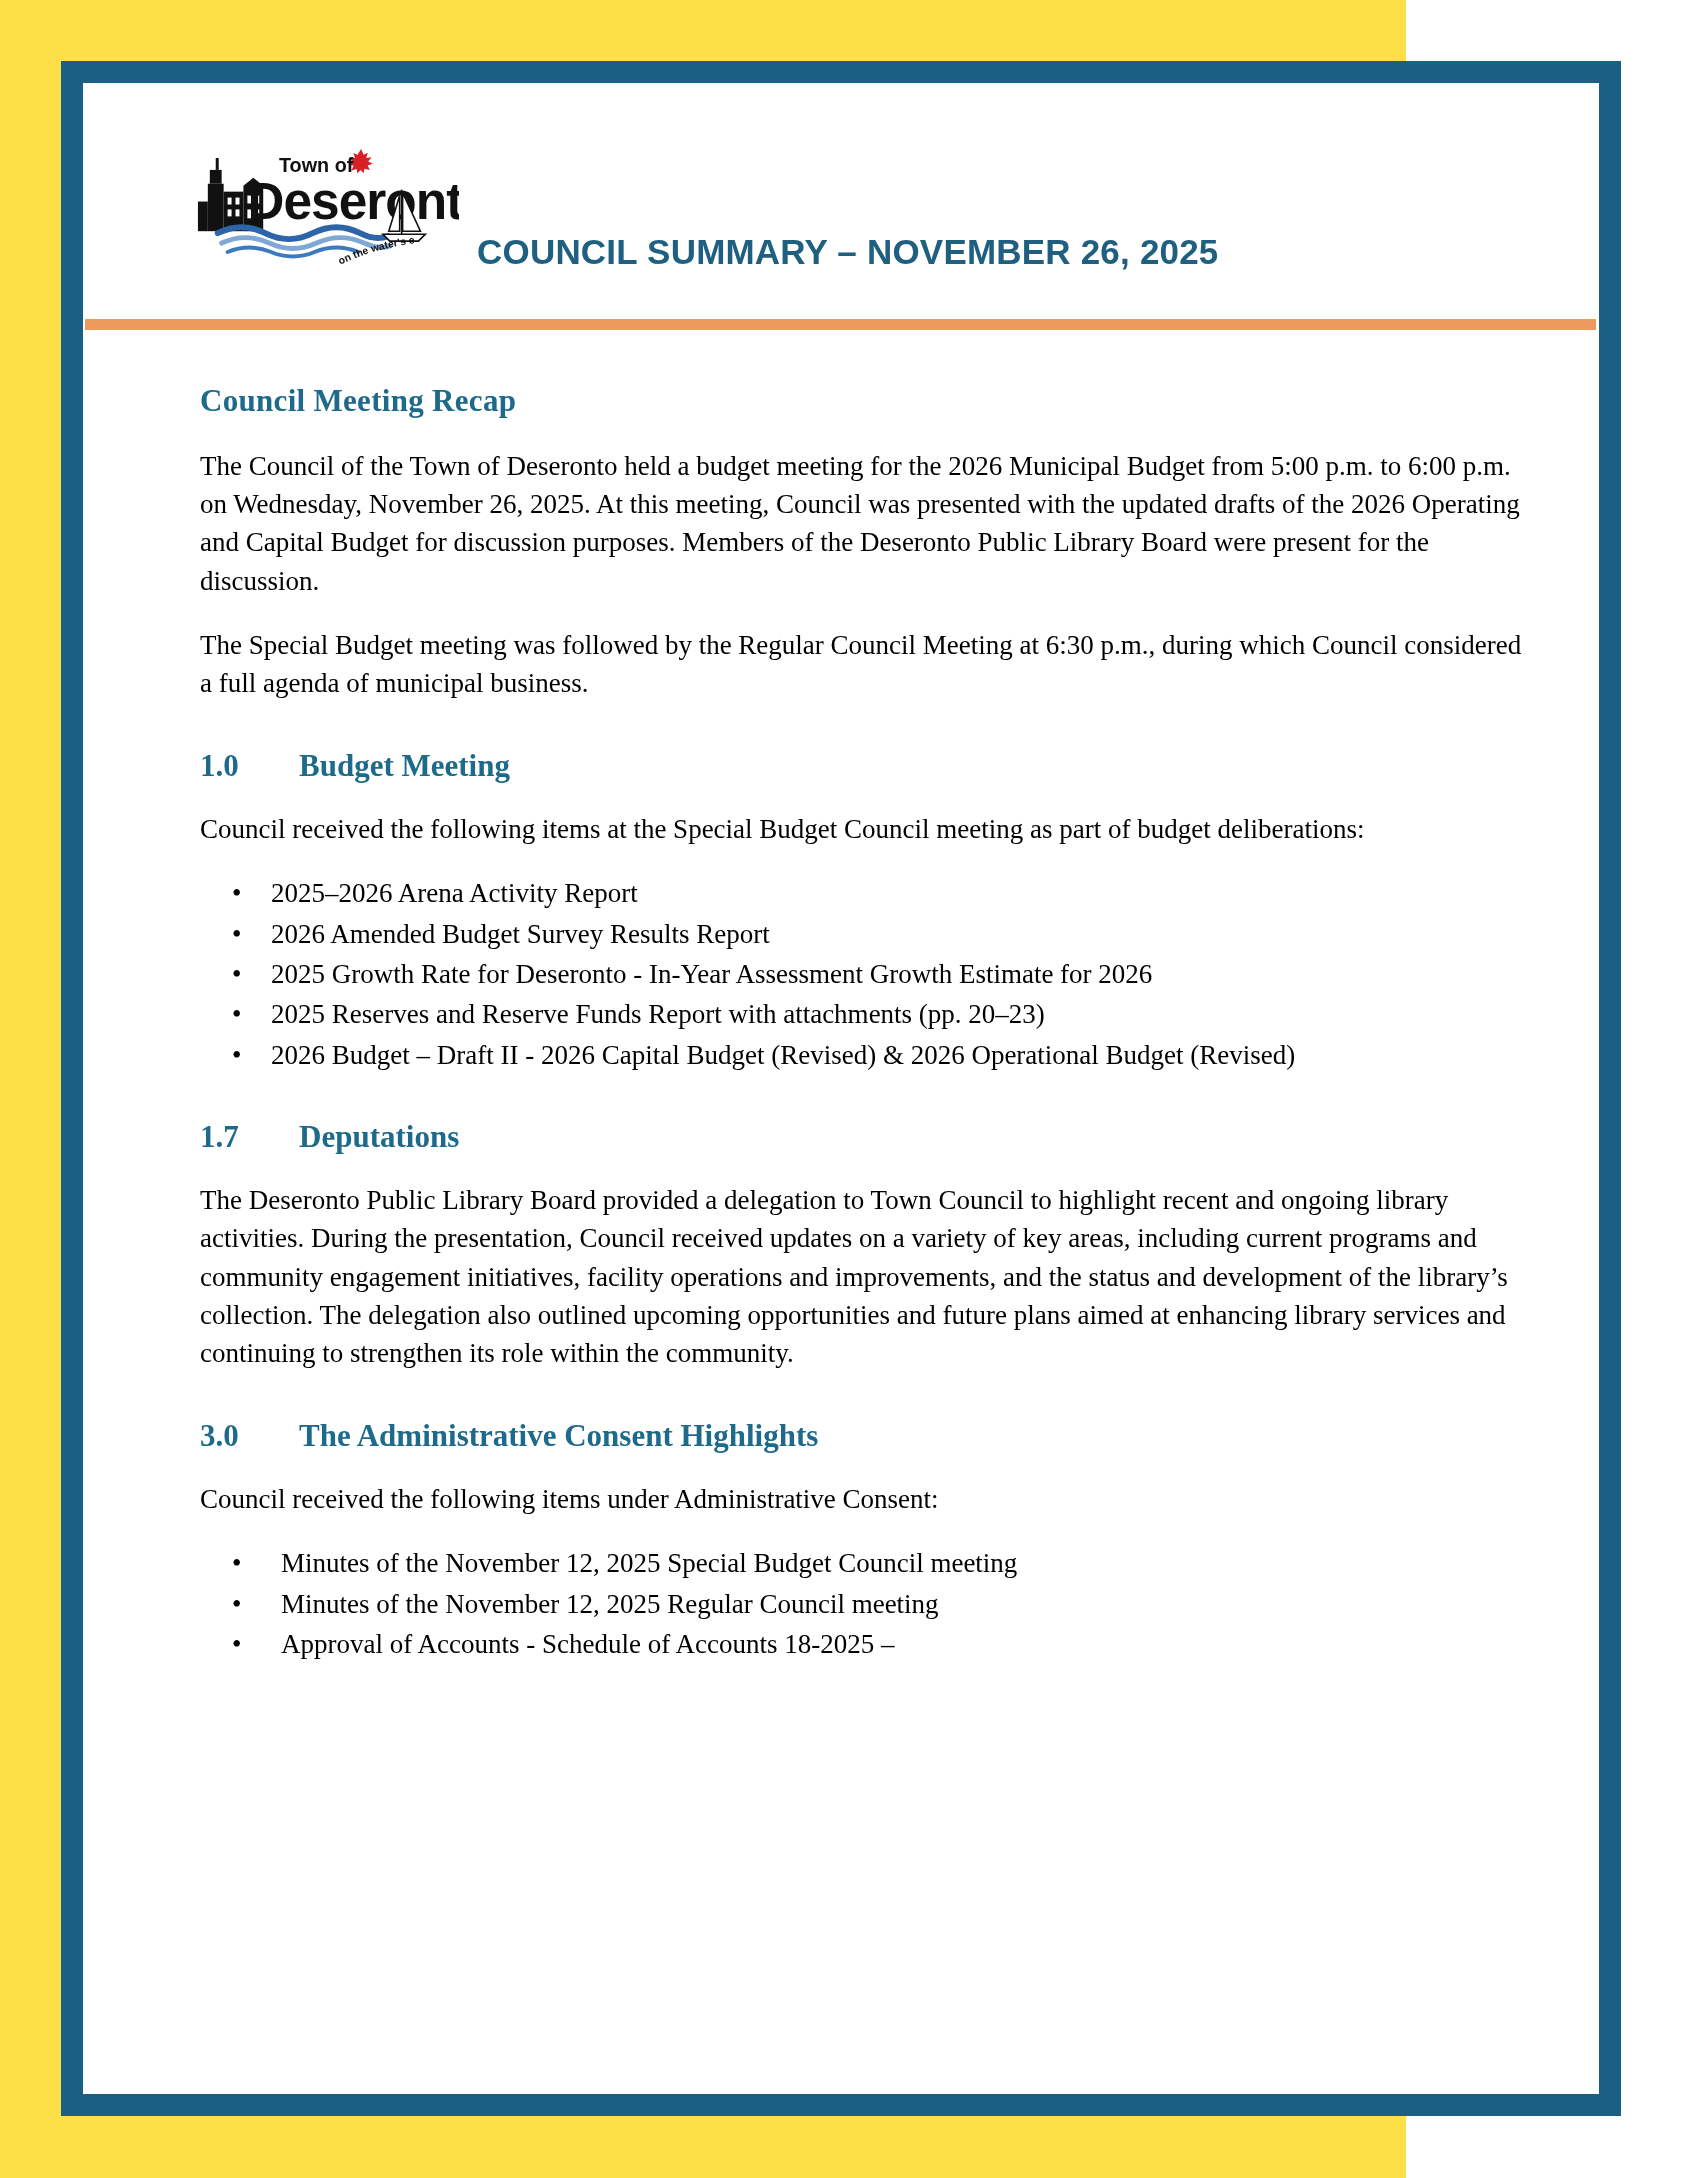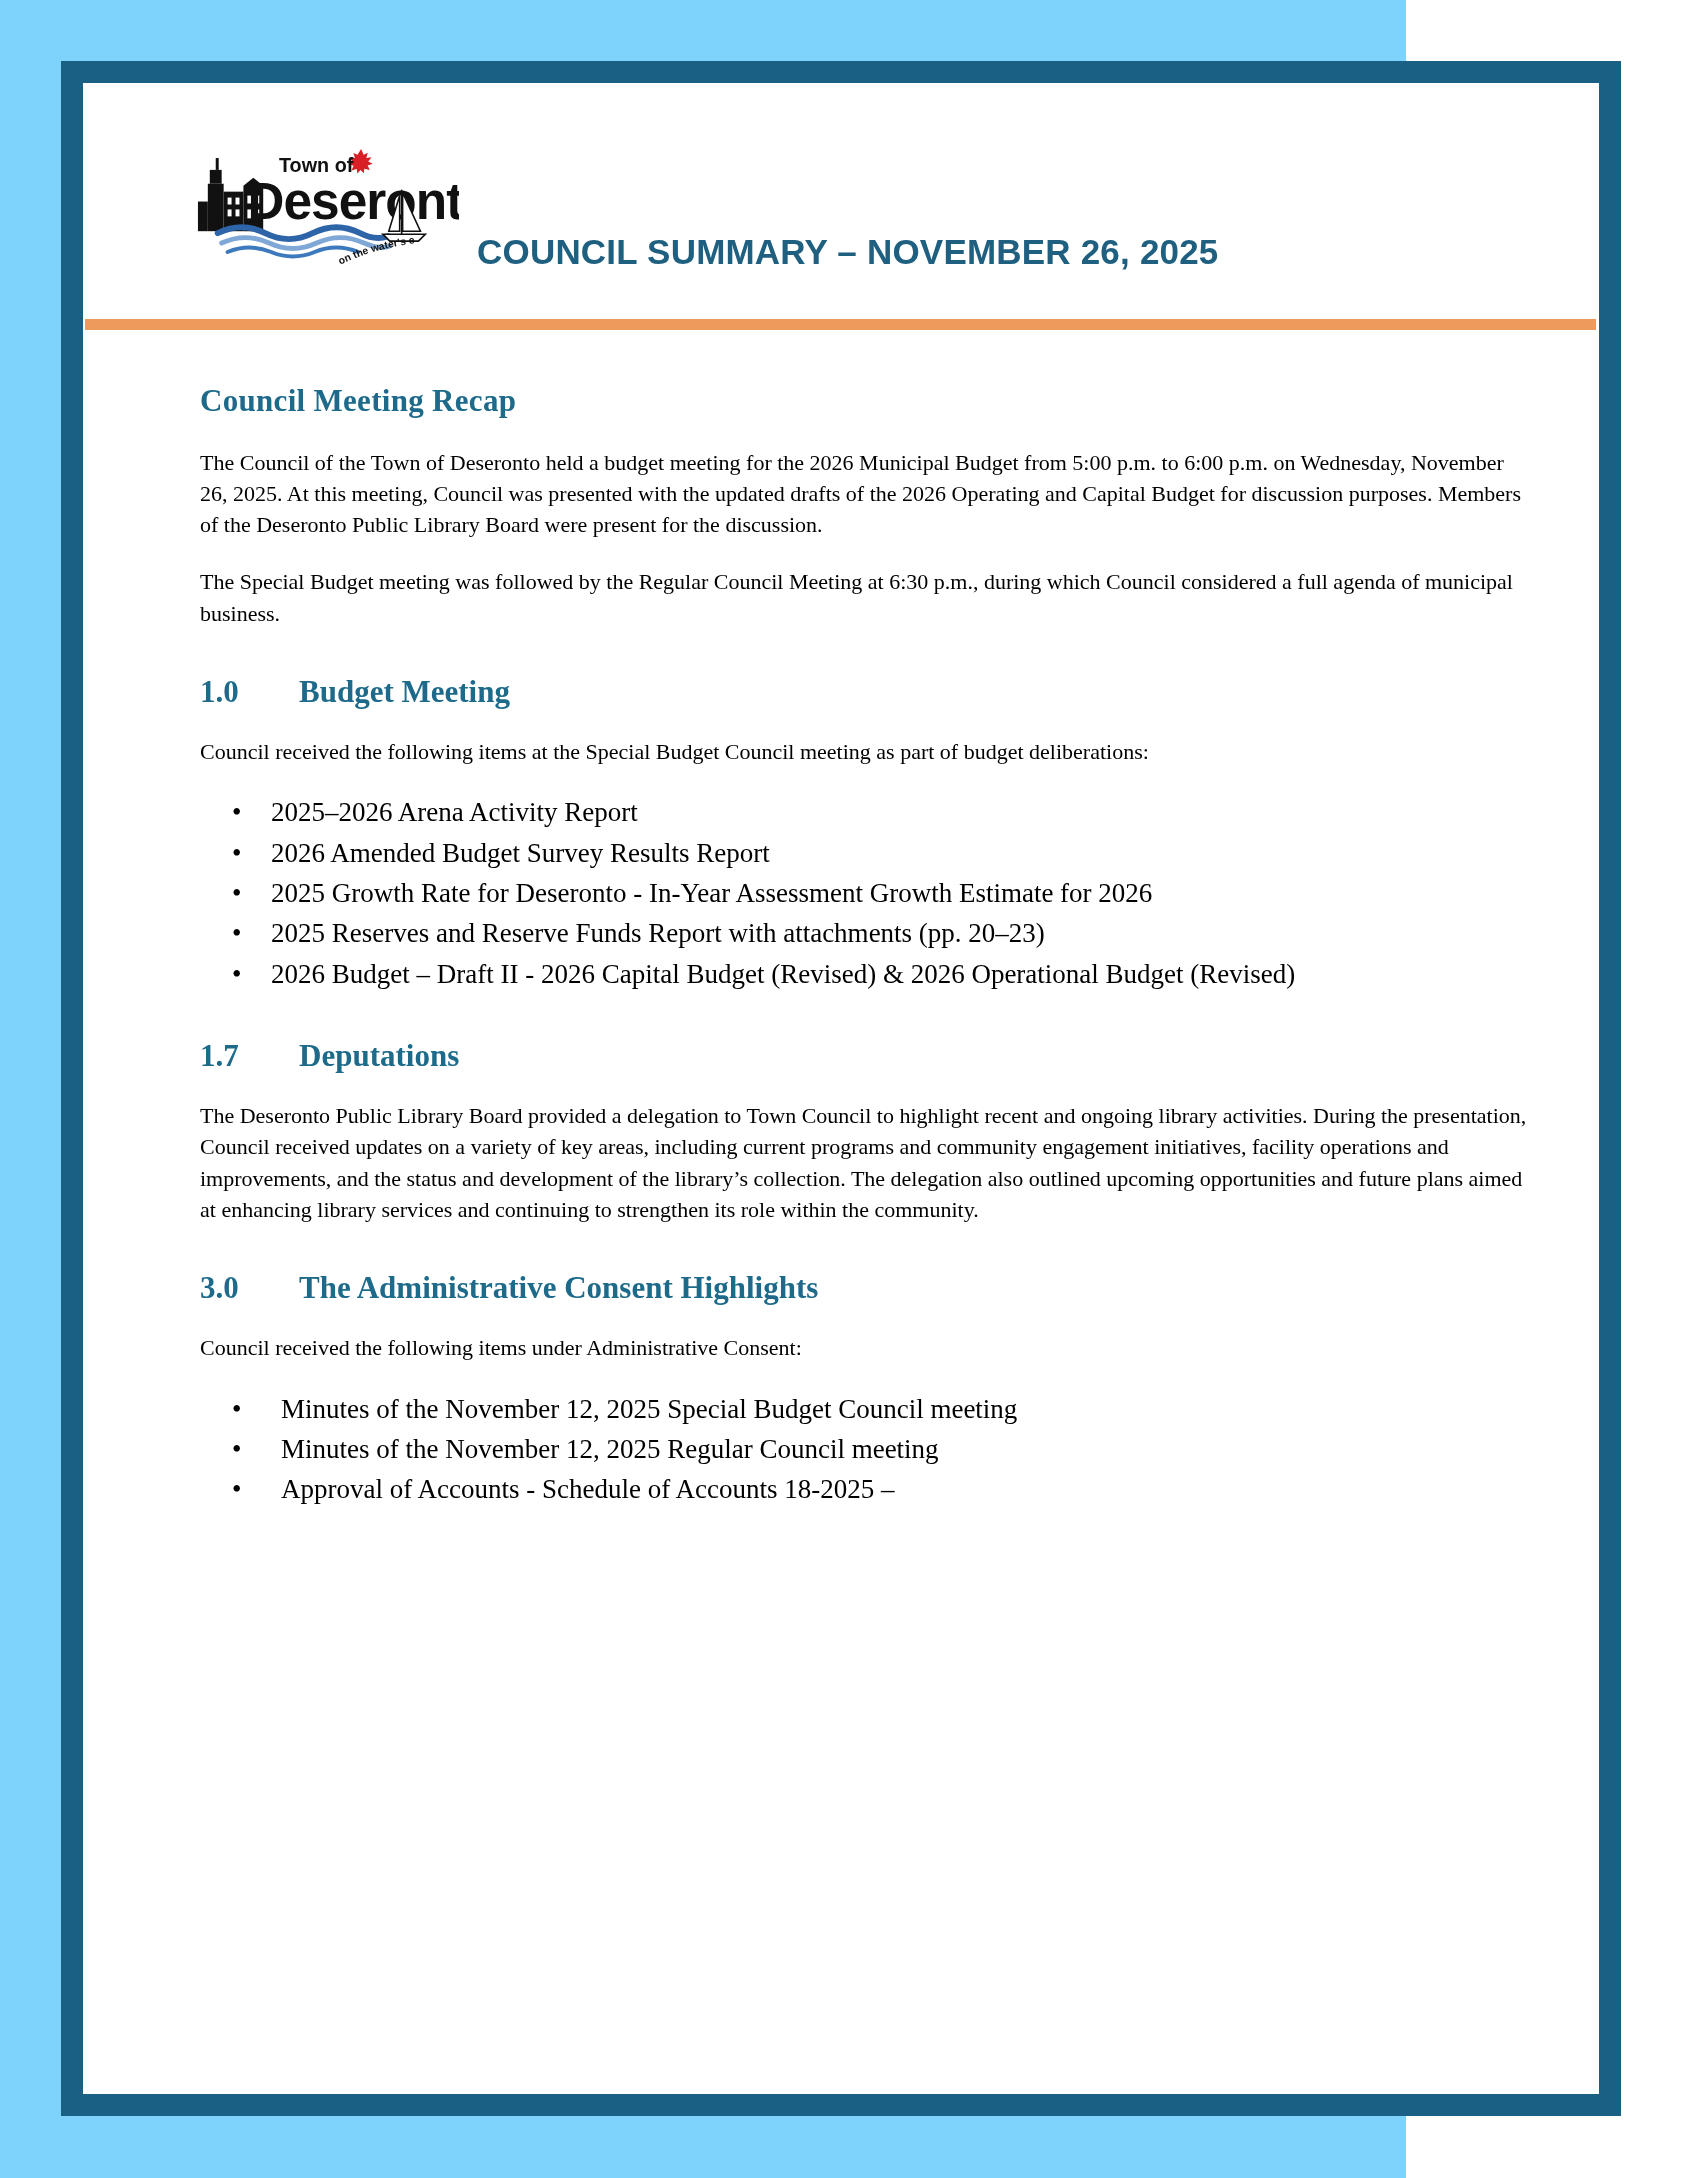--- a/index.html
+++ b/index.html
@@ -12,21 +12,21 @@
     width: 1683px;
     height: 2178px;
     font-family: "Liberation Serif", "DejaVu Serif", serif;
     -webkit-font-smoothing: antialiased;
   }
 
   .page {
     position: relative;
     width: 1406px;
     height: 2178px;
-    background: #7dd3fc;
+    background: #fde047;
     box-sizing: border-box;
   }
 
   
   .page-frame {
     position: absolute;
     left: 61px;
     top: 61px;
     width: 1560px;
     height: 2055px;
@@ -127,21 +127,21 @@
   .numbered-heading .num {
     width: 99px;
     flex: 0 0 99px;
   }
   .numbered-heading .label {
     flex: 1 1 auto;
   }
 
   p.body-text {
     margin: 0 8px 26px 0;
-    font-size: 22px;
+    font-size: 27px;
     line-height: 1.42;
     color: #000000;
     text-align: left;
   }
 
   ul.bullets {
     list-style: none;
     margin: 0 0 26px 0;
     padding: 0;
   }

